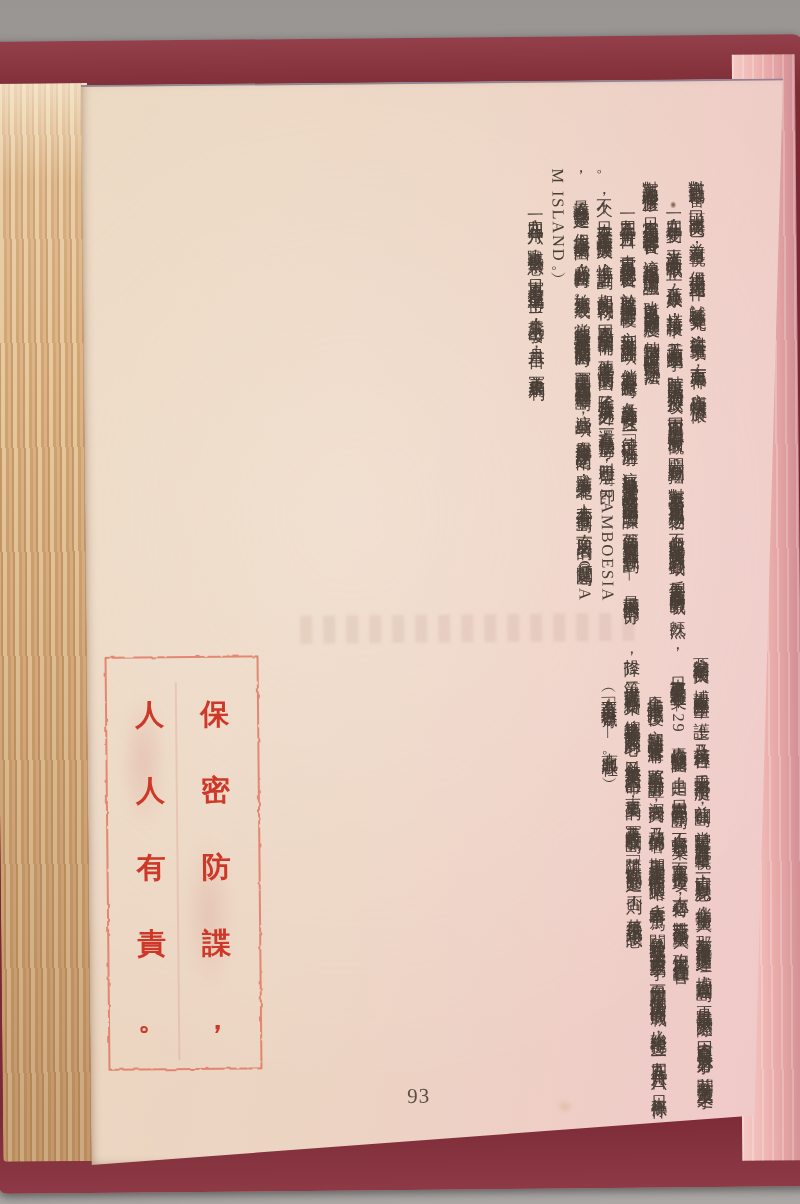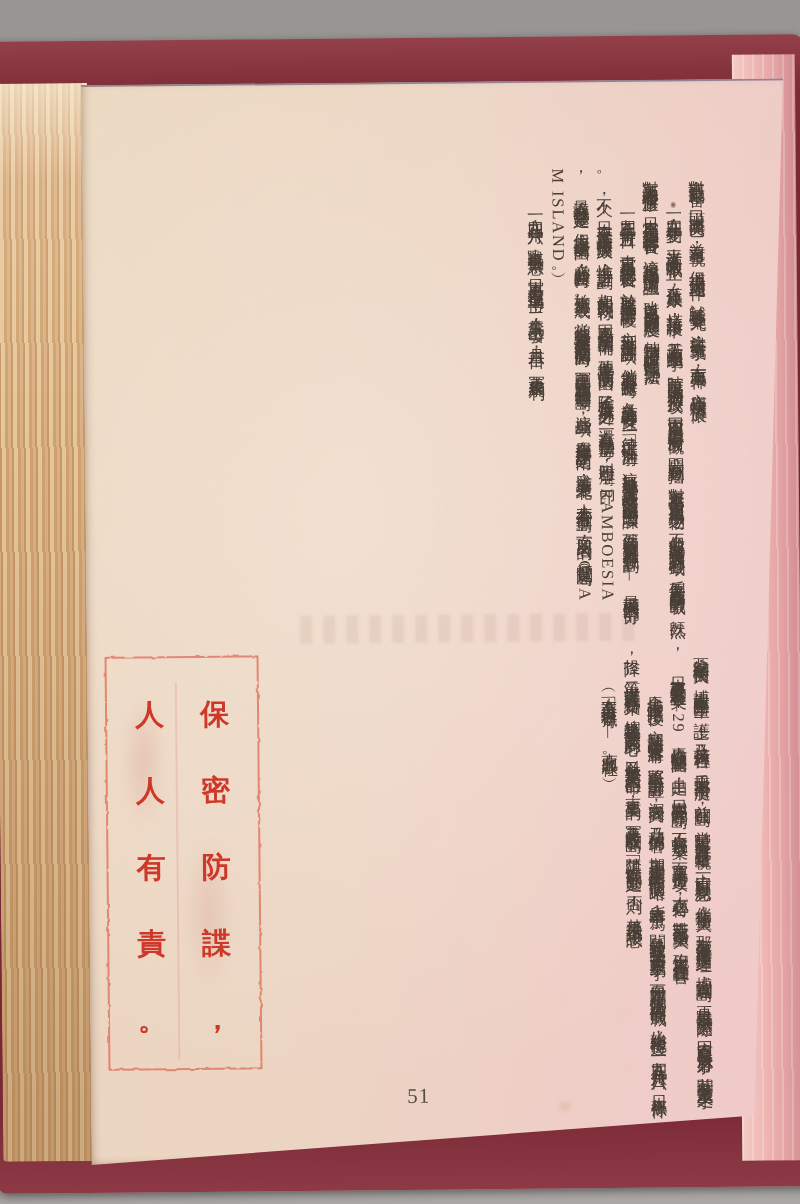--- a/index.html
+++ b/index.html
@@ -104,16 +104,16 @@
           <div class="slogan-col">
               <span>人</span>
               <span>人</span>
               <span>有</span>
               <span>責</span>
               <span>。</span>
             </div>
         </div>
       </div>
 
-      <div class="page-number">51</div>
+      <div class="page-number">93</div>
     </div>
   </div>
 </div>
 
 </body></html>

